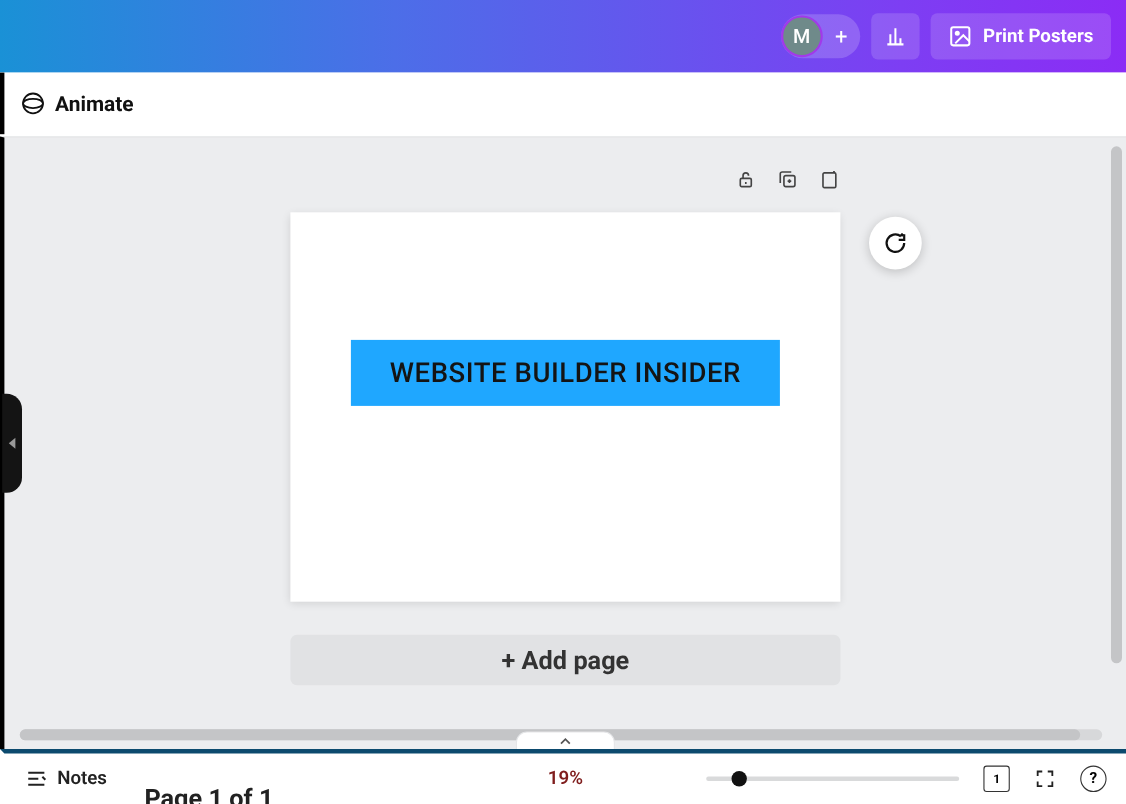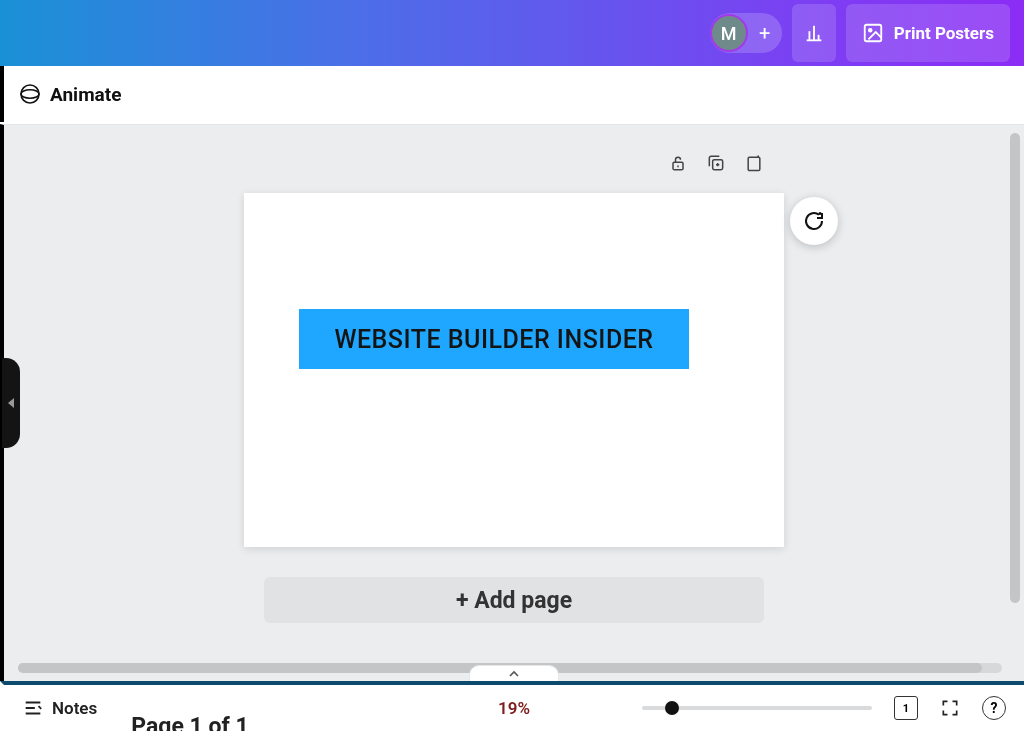--- a/index.html
+++ b/index.html
@@ -17,21 +17,21 @@
 .spacer { flex: 1; }
 .avatar-wrap { display:flex; align-items:center; background: rgba(255,255,255,.18); border-radius:999px; padding:0 6px 0 0; height:40px; gap:6px;}
 .avatar {
   width: 38px; height: 38px; border-radius: 50%;
   background: #6f8a8a; border: 2px solid #a239ea;
   display: flex; align-items: center; justify-content: center;
   color: #fff; font-size: 18px; font-weight: 500;
 }
 .plus-circle { width: 22px; color:#fff; font-size: 20px; text-align:center; cursor:pointer; }
 .hdr-btn {
-  height: 58px; border-radius: 6px; border: none; cursor: pointer;
+  height: 42px; border-radius: 6px; border: none; cursor: pointer;
   display: flex; align-items: center; justify-content: center;
   background: rgba(255,255,255,.15); color: #fff;
 }
 .hdr-icon-btn { width: 44px; }
 .print-btn { padding: 0 16px; gap: 10px; font-size: 17px; font-weight: 700; }
 .share-btn {
   background: #fff; color: #111; padding: 0 18px; gap: 10px;
   font-size: 18px; font-weight: 600; height: 44px; border-radius: 6px;
 }
 
@@ -58,21 +58,21 @@
 .side-tab::after { content:""; width:0; height:0; border-top:5px solid transparent; border-bottom:5px solid transparent; border-right:6px solid #999; }
 
 .canvas-tools {
   position: absolute; top: 28px; left: 50%; transform: translateX(-50%);
   width: 500px; display: flex; justify-content: flex-end; gap: 18px;
 }
 .tool-icon { width: 20px; height: 20px; color: #444; cursor: pointer; }
 
 .canvas {
   position: absolute; top: 68px; left: 50%; transform: translateX(-50%);
-  width: 540px; height: 354px; background: #fff;
+  width: 500px; height: 354px; background: #fff;
   box-shadow: 0 2px 8px rgba(0,0,0,.12);
 }
 .text-box {
   position: absolute; top: 116px; left: 55px;
   width: 390px; height: 60px; background: #1fa7ff;
   display: flex; align-items: center; justify-content: center;
   font-size: 25px; font-weight: 500; color: #141414; letter-spacing: 0.5px;
 }
 .comment-fab {
   position: absolute; top: 72px; left: 50%; transform: translateX(276px);

